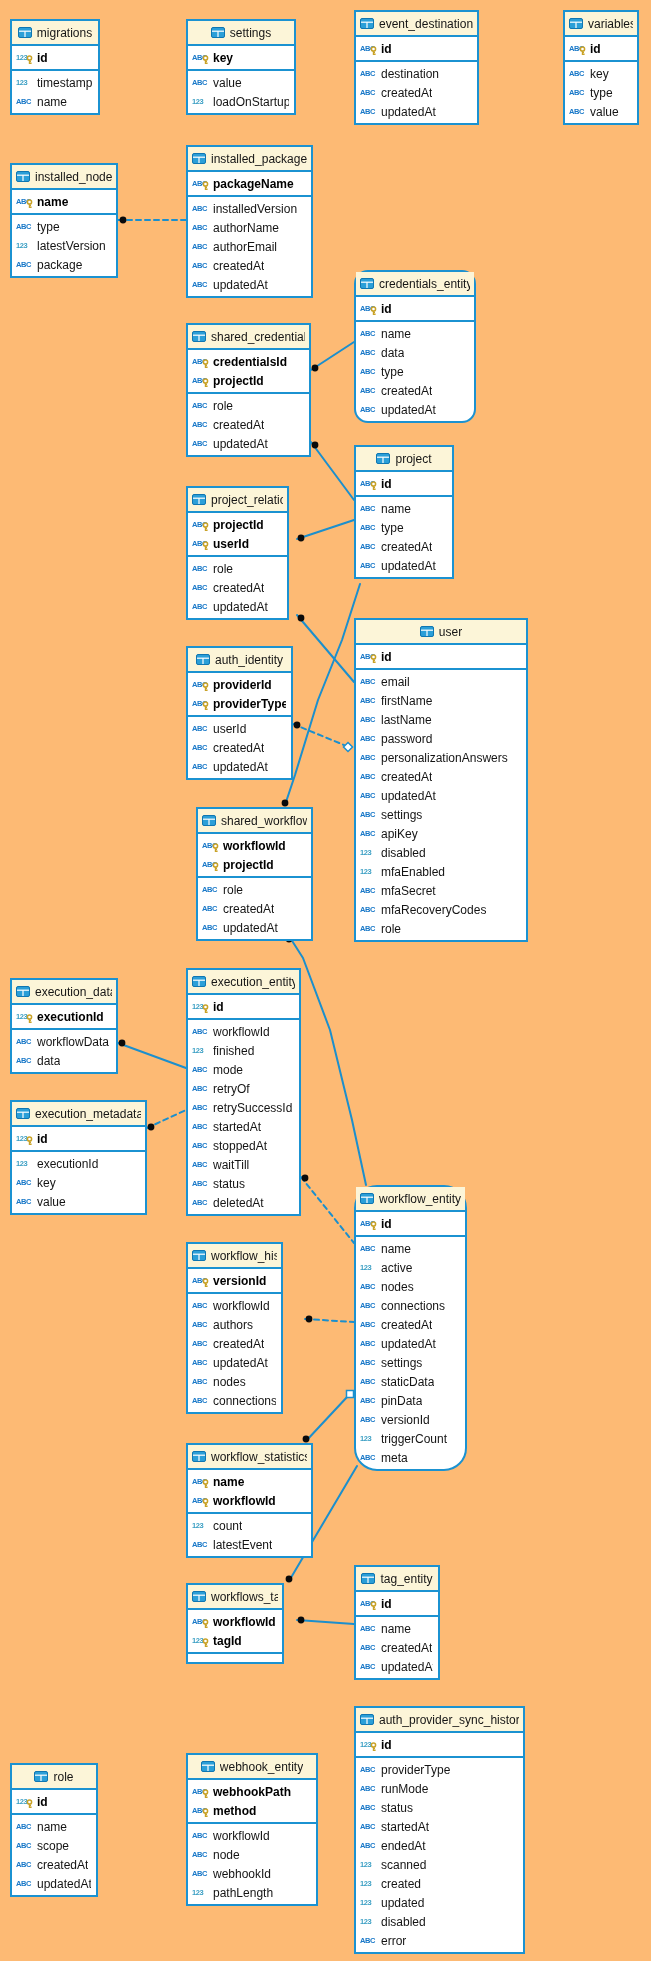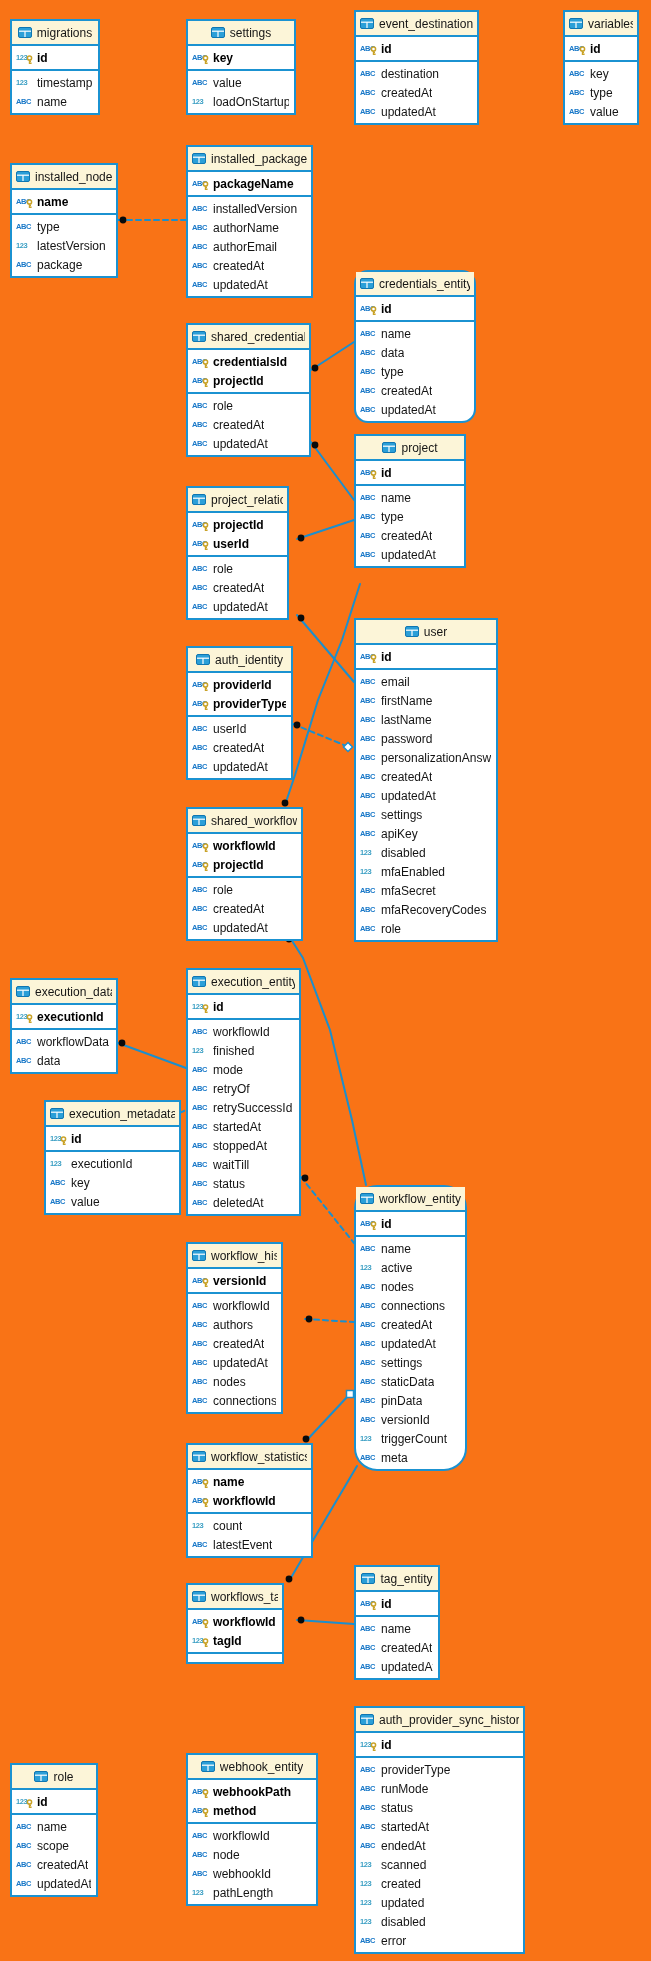--- a/index.html
+++ b/index.html
@@ -1,17 +1,17 @@
 <!DOCTYPE html>
 <html style="--border: #1b92d1; --headerbg: #fcf5d8; --line: #1b8fcd; --abc: #1878c8; --num: #3b9fc4;"><head>
 <meta charset="utf-8">
 <style>
   html,body{margin:0;padding:0;background:#ffffff;}
   body{width:651px;height:1961px;position:relative;font-family:"Liberation Sans","DejaVu Sans",sans-serif;}
-  .canvas{position:absolute;left:0;top:0;width:651px;height:1961px;overflow:hidden;background:#f97316;}
+  .canvas{position:absolute;left:0;top:0;width:651px;height:1961px;overflow:hidden;background:#fdba74;}
   svg.rel{position:absolute;left:0;top:0;z-index:1;}
   svg.rel polyline{fill:none;stroke:var(--line);stroke-width:2;stroke-linejoin:round;stroke-linecap:round;}
   svg.rel polyline.dashed{stroke-dasharray:5 4;}
   .erd-table{position:absolute;background:#fff;border:2px solid var(--border);box-sizing:border-box;z-index:2;}
   .thead{background:var(--headerbg);border-bottom:2px solid var(--border);height:23px;display:flex;align-items:center;justify-content:center;gap:5px;padding:0 4px;font-size:12px;color:#151515;white-space:nowrap;}
   .tname{overflow:hidden;}
   .ticon{flex:0 0 auto;display:inline-flex;}
   .pksec{border-bottom:2px solid var(--border);padding:2px 0;}
   .tbody{padding:2px 0;min-height:4px;}
   .crow{display:flex;align-items:center;height:19px;padding:0 5px 0 4px;font-size:12px;color:#141414;white-space:nowrap;}
@@ -349,21 +349,21 @@
           <div class="crow">
             <span class="cicon str">ABC</span>
             <span class="cname">createdAt</span>
           </div>
           <div class="crow">
             <span class="cicon str">ABC</span>
             <span class="cname">updatedAt</span>
           </div>
         </div>
       </div>
-      <div class="erd-table" style="left: 354px; top: 434px; width: 112px;">
+      <div class="erd-table" style="left: 354px; top: 445px; width: 100px;">
         <div class="thead">
           <span class="ticon">
             <svg width="14" height="11" viewBox="0 0 14 11">
               <rect x="0.5" y="0.5" width="13" height="10" rx="1.5" fill="#2b9fd8" stroke="#0f76b2"></rect>
               <line x1="1" y1="4.2" x2="13" y2="4.2" stroke="#fff" stroke-width="1.2"></line>
               <line x1="7" y1="4.2" x2="7" y2="10" stroke="#fff" stroke-width="1.2"></line>
             </svg>
           </span>
           <span class="tname">project</span>
         </div>
@@ -430,21 +430,21 @@
           <div class="crow">
             <span class="cicon str">ABC</span>
             <span class="cname">createdAt</span>
           </div>
           <div class="crow">
             <span class="cicon str">ABC</span>
             <span class="cname">updatedAt</span>
           </div>
         </div>
       </div>
-      <div class="erd-table" style="left: 354px; top: 618px; width: 144px;">
+      <div class="erd-table" style="left: 354px; top: 618px; width: 174px;">
         <div class="thead">
           <span class="ticon">
             <svg width="14" height="11" viewBox="0 0 14 11">
               <rect x="0.5" y="0.5" width="13" height="10" rx="1.5" fill="#2b9fd8" stroke="#0f76b2"></rect>
               <line x1="1" y1="4.2" x2="13" y2="4.2" stroke="#fff" stroke-width="1.2"></line>
               <line x1="7" y1="4.2" x2="7" y2="10" stroke="#fff" stroke-width="1.2"></line>
             </svg>
           </span>
           <span class="tname">user</span>
         </div>
@@ -551,21 +551,21 @@
           <div class="crow">
             <span class="cicon str">ABC</span>
             <span class="cname">createdAt</span>
           </div>
           <div class="crow">
             <span class="cicon str">ABC</span>
             <span class="cname">updatedAt</span>
           </div>
         </div>
       </div>
-      <div class="erd-table" style="left: 186px; top: 807px; width: 117px;">
+      <div class="erd-table" style="left: 196px; top: 807px; width: 117px;">
         <div class="thead">
           <span class="ticon">
             <svg width="14" height="11" viewBox="0 0 14 11">
               <rect x="0.5" y="0.5" width="13" height="10" rx="1.5" fill="#2b9fd8" stroke="#0f76b2"></rect>
               <line x1="1" y1="4.2" x2="13" y2="4.2" stroke="#fff" stroke-width="1.2"></line>
               <line x1="7" y1="4.2" x2="7" y2="10" stroke="#fff" stroke-width="1.2"></line>
             </svg>
           </span>
           <span class="tname">shared_workflow</span>
         </div>
@@ -687,21 +687,21 @@
           <div class="crow">
             <span class="cicon str">ABC</span>
             <span class="cname">status</span>
           </div>
           <div class="crow">
             <span class="cicon str">ABC</span>
             <span class="cname">deletedAt</span>
           </div>
         </div>
       </div>
-      <div class="erd-table" style="left: 10px; top: 1100px; width: 137px; margin-left: 34px;">
+      <div class="erd-table" style="left: 10px; top: 1100px; width: 137px;">
         <div class="thead">
           <span class="ticon">
             <svg width="14" height="11" viewBox="0 0 14 11">
               <rect x="0.5" y="0.5" width="13" height="10" rx="1.5" fill="#2b9fd8" stroke="#0f76b2"></rect>
               <line x1="1" y1="4.2" x2="13" y2="4.2" stroke="#fff" stroke-width="1.2"></line>
               <line x1="7" y1="4.2" x2="7" y2="10" stroke="#fff" stroke-width="1.2"></line>
             </svg>
           </span>
           <span class="tname">execution_metadata</span>
         </div>

